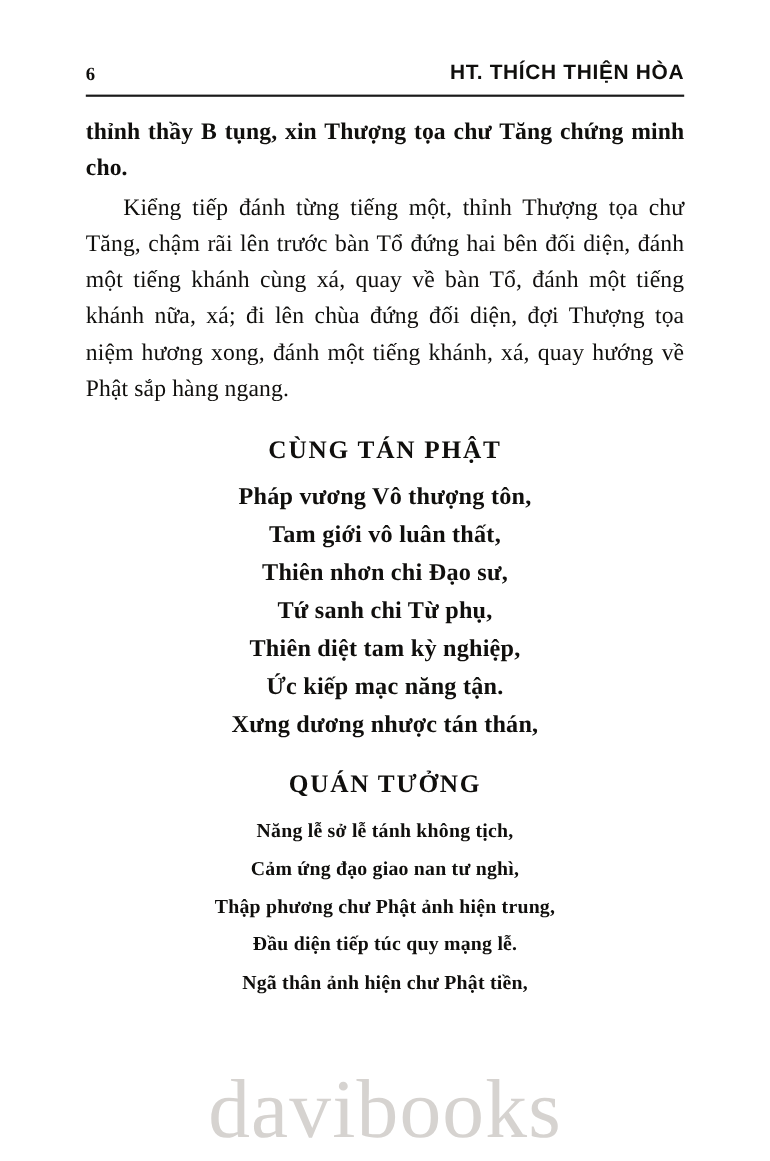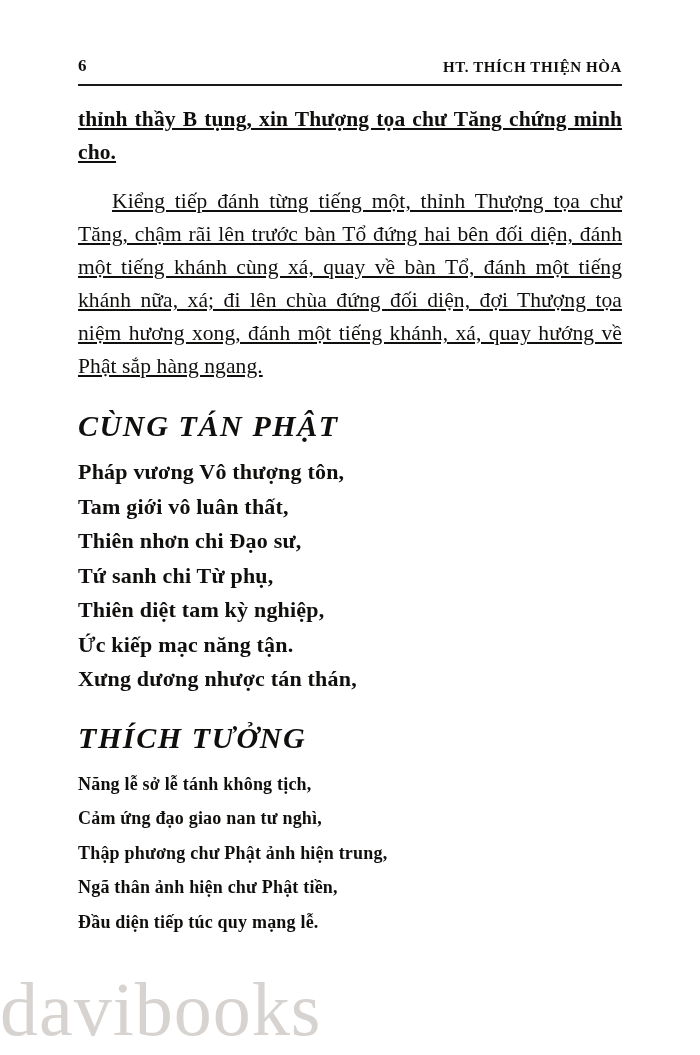--- a/index.html
+++ b/index.html
@@ -34,22 +34,22 @@
     border-bottom: 2px solid #1a1a1a;
     padding-bottom: 8px;
   }
   .page-number {
     font-family: "Liberation Serif", serif;
     font-size: 17px;
     font-weight: bold;
     letter-spacing: 0.5px;
   }
   .running-head {
-    font-family: Liberation Serif, serif;
-    font-size: 15px;
+    font-family: Liberation Sans, sans-serif;
+    font-size: 19px;
     font-weight: bold;
     letter-spacing: 0.6px;
     text-align: center;
   }
 
   
   .content {
     position: absolute;
     left: 78px;
     right: 78px;
@@ -57,63 +57,62 @@
   }
 
   p.para {
     margin: 0 0 0 0;
     font-size: 21.5px;
     line-height: 33px;
     text-align: justify;
     text-justify: inter-word;
     font-weight: bold;
     letter-spacing: 0.1px;
-    text-decoration: underline;
   }
   p.para.indent {
     text-indent: 34px;
     font-weight: normal;
-    margin-top: 16px;
+    margin-top: 3px;
   }
 
   h2.section-title {
-    text-align: left;
-    font-size: 30px;
+    text-align: center;
+    font-size: 23px;
     font-weight: bold;
     letter-spacing: 1.6px;
     margin: 26px 0 12px 0;
-    font-style: italic;
   }
   h2.section-title.second {
     margin-top: 24px;
   }
 
   .verse {
     margin: 0;
     padding: 0;
     list-style: none;
   }
   .verse li {
     font-size: 22px;
     line-height: 34.5px;
     font-weight: bold;
+    text-align: center;
     letter-spacing: 0.2px;
     white-space: nowrap;
   }
   .verse.wide li {
     font-size: 18px;
   }
 
   
   .watermark {
     position: absolute;
     left: 0;
     right: 0;
     bottom: 8px;
-    text-align: left;
+    text-align: center;
     pointer-events: none;
     user-select: none;
   }
   .watermark .wm-main {
     font-family: "Liberation Serif", serif;
     font-size: 76px;
     color: rgba(120, 110, 100, 0.30);
     letter-spacing: 1px;
     line-height: 76px;
     display: block;
@@ -147,27 +146,27 @@
     <ul class="verse">
       <li>Pháp vương Vô thượng tôn,</li>
       <li>Tam giới vô luân thất,</li>
       <li>Thiên nhơn chi Đạo sư,</li>
       <li>Tứ sanh chi Từ phụ,</li>
       <li>Thiên diệt tam kỳ nghiệp,</li>
       <li>Ức kiếp mạc năng tận.</li>
       <li>Xưng dương nhược tán thán,</li>
     </ul>
 
-    <h2 class="section-title second">THÍCH TƯỞNG</h2>
+    <h2 class="section-title second">QUÁN TƯỞNG</h2>
     <ul class="verse wide">
       <li>Năng lễ sở lễ tánh không tịch,</li>
       <li>Cảm ứng đạo giao nan tư nghì,</li>
       <li>Thập phương chư Phật ảnh hiện trung,</li>
+      <li>Đầu diện tiếp túc quy mạng lễ.</li>
       <li>Ngã thân ảnh hiện chư Phật tiền,</li>
-      <li>Đầu diện tiếp túc quy mạng lễ.</li>
     </ul>
 
   </div>
 
   <div class="watermark">
     <span class="wm-main">davibooks</span>
   </div>
 
 </div>
 

